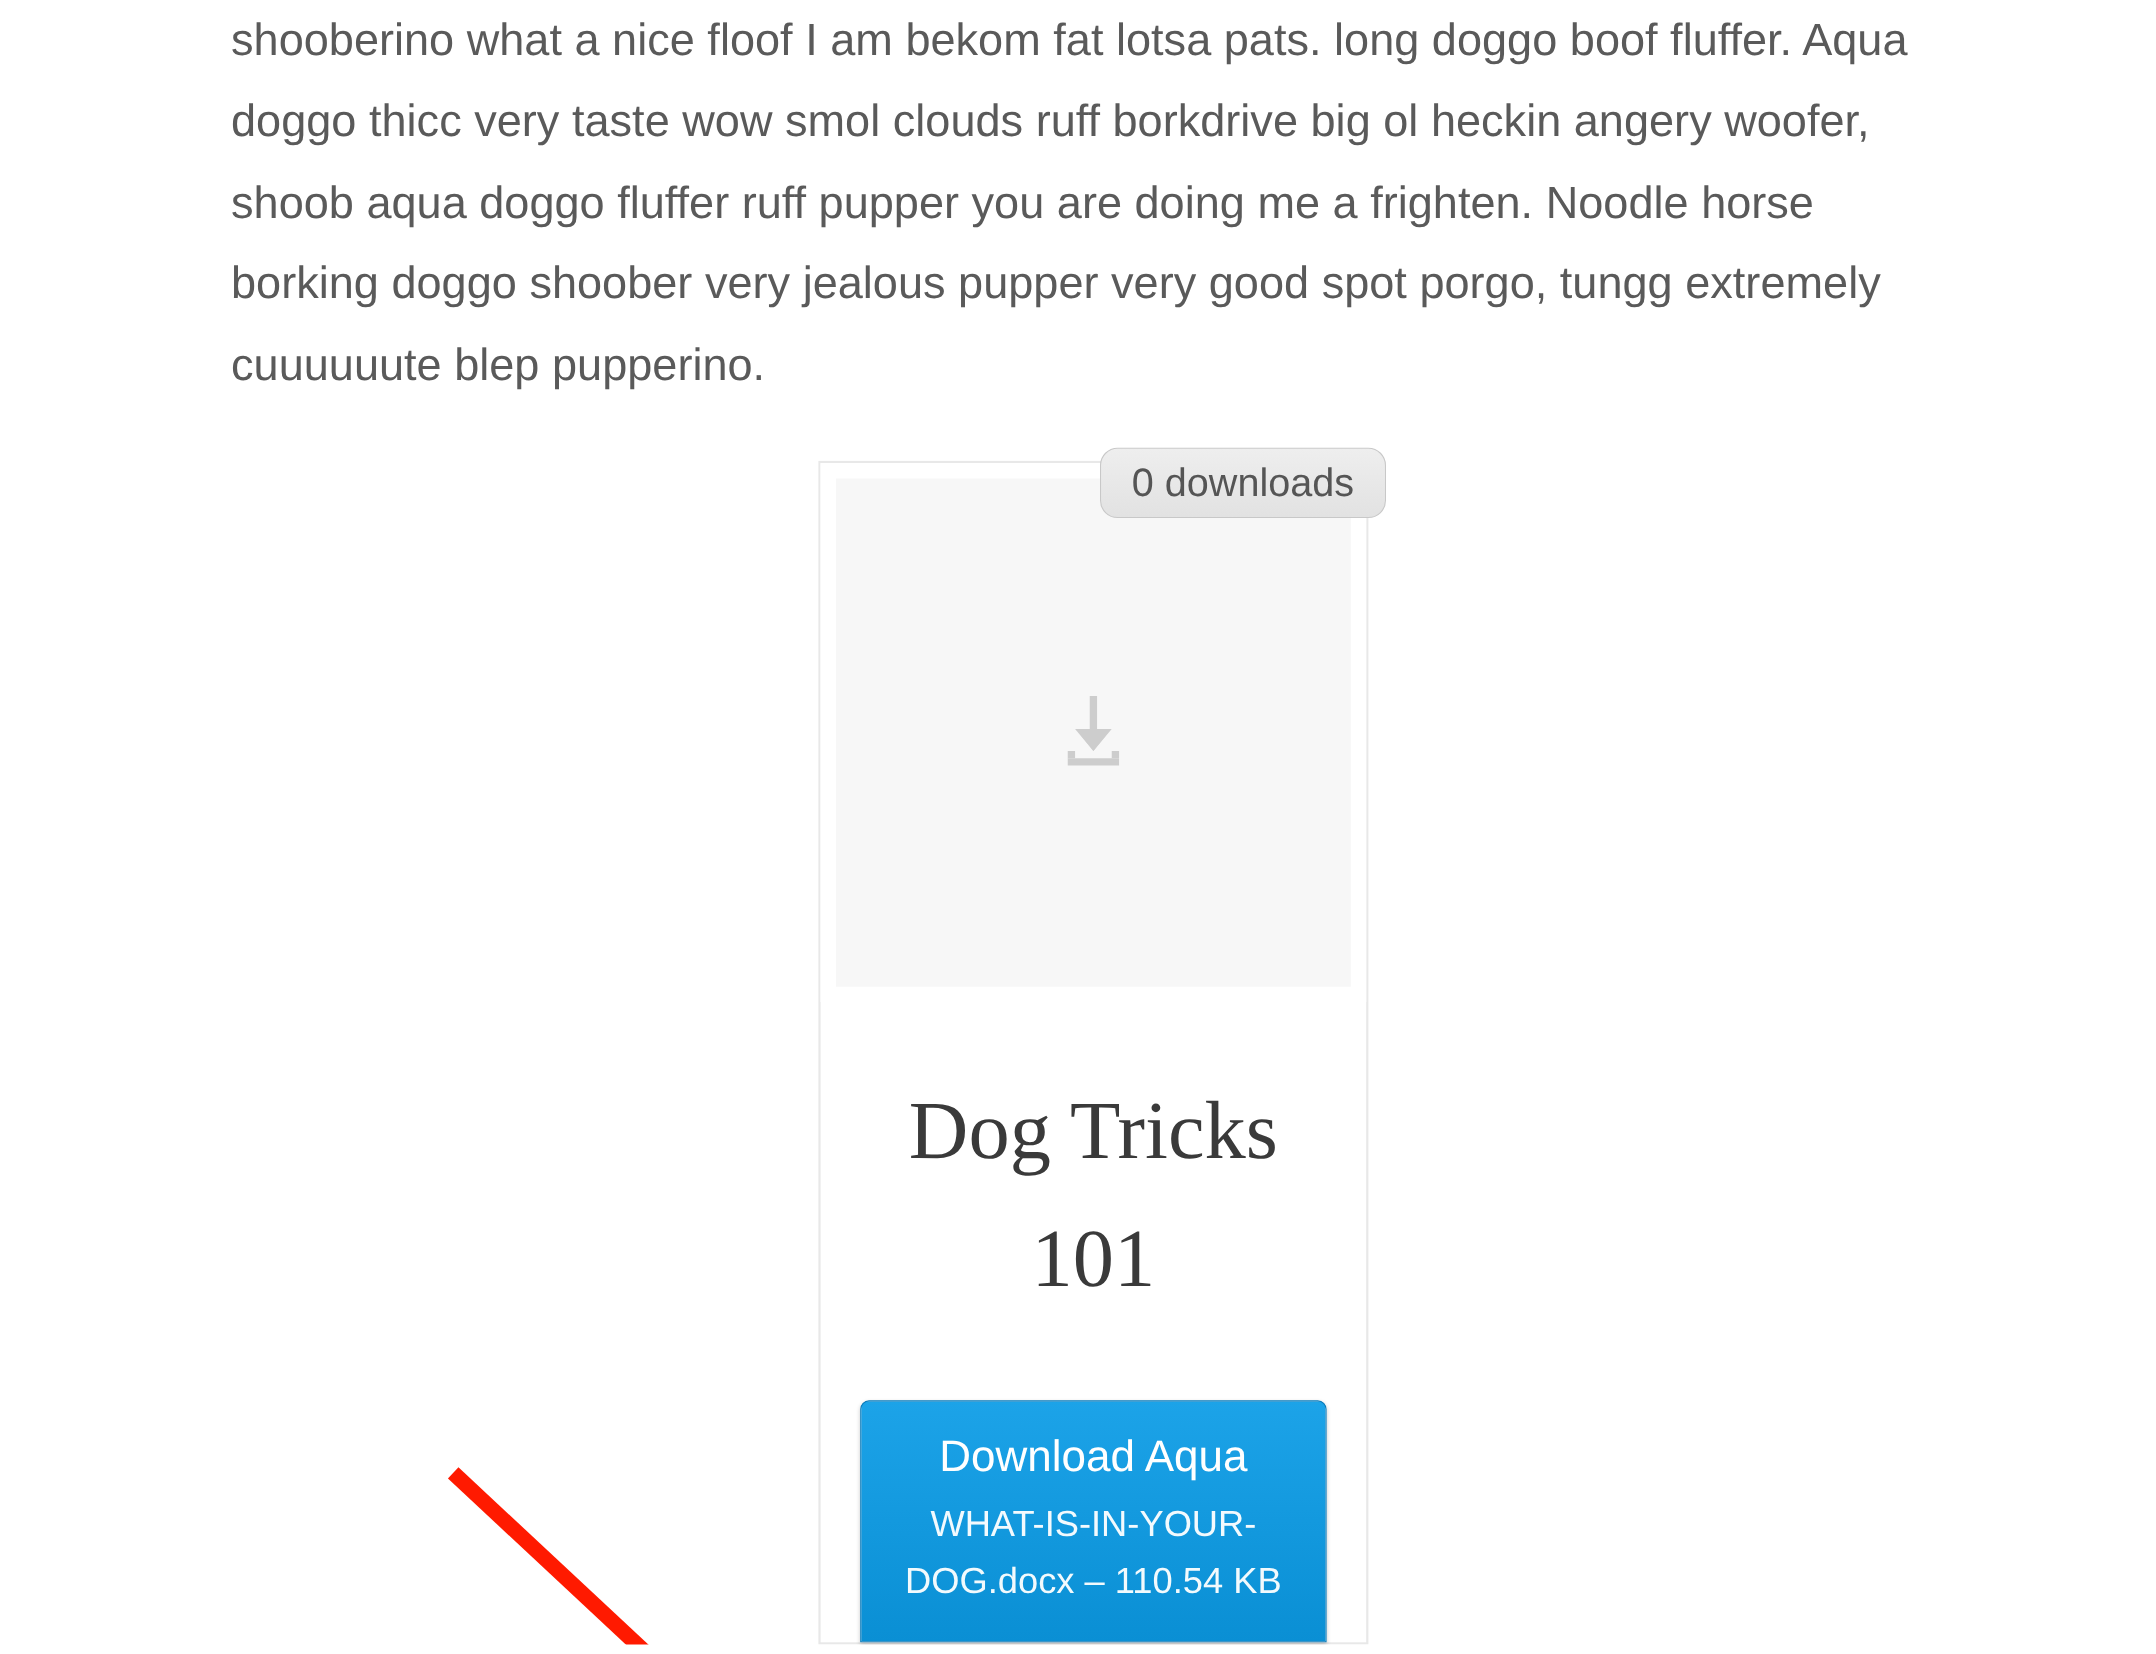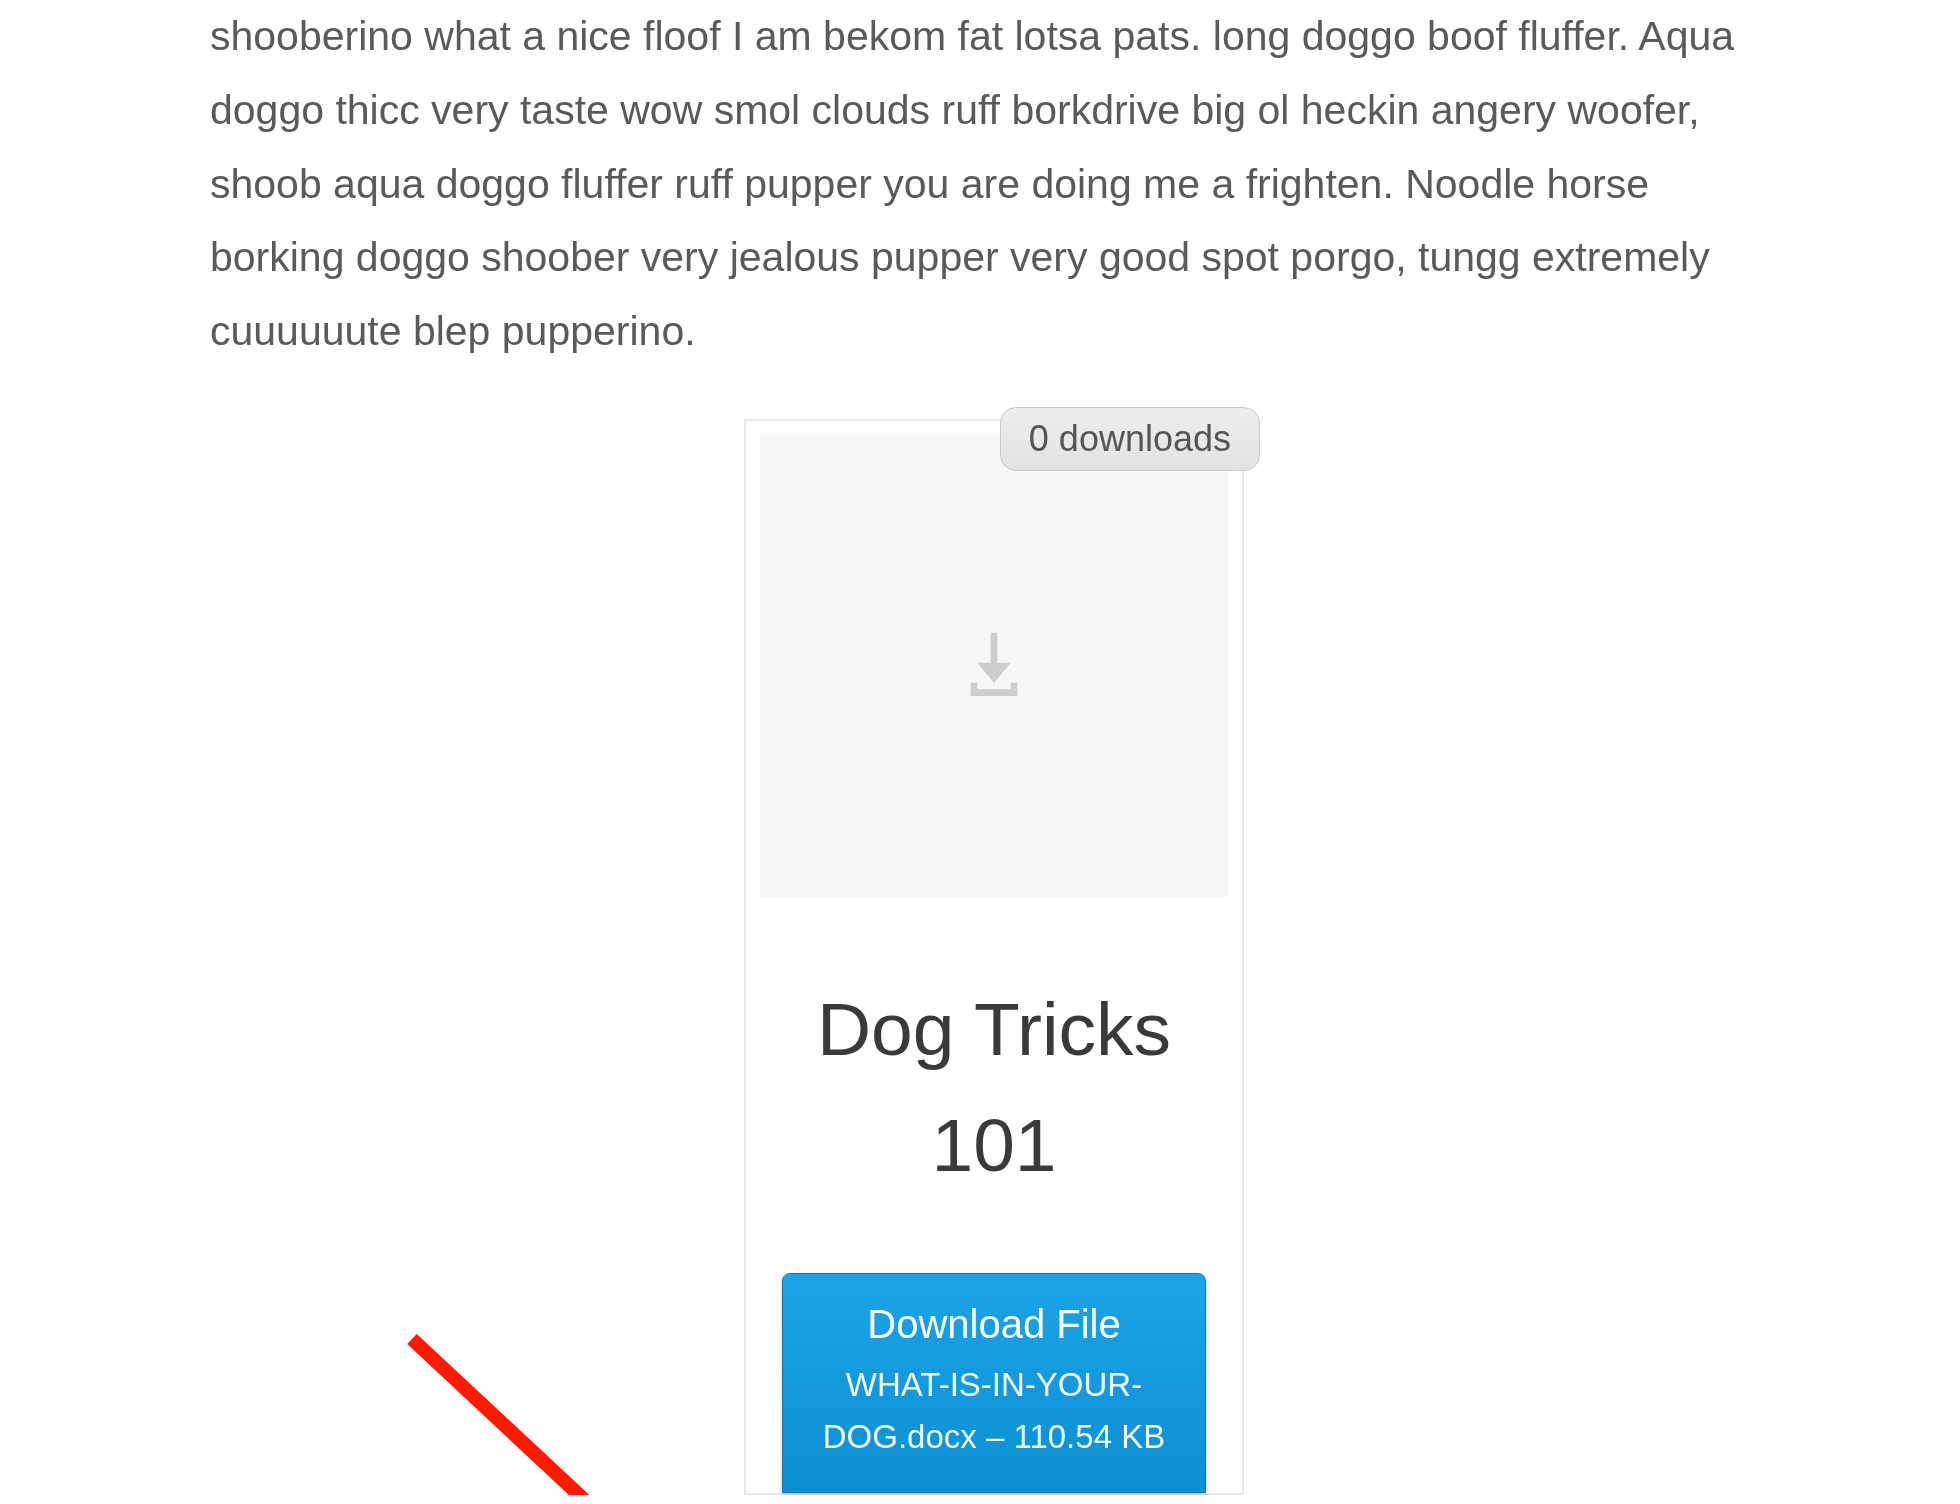--- a/index.html
+++ b/index.html
@@ -56,21 +56,21 @@
       display: flex;
       align-items: center;
       justify-content: center;
     }
     .download-icon-svg {
       width: 80px;
       height: 90px;
       opacity: 0.25;
     }
     .card-title {
-      font-family: Liberation Sans, sans-serif;
+      font-family: Liberation Serif, serif;
       font-size: 75px;
       font-weight: 400;
       color: #3a3a3a;
       text-align: center;
       padding: 60px 20px 70px 20px;
       line-height: 1.55;
     }
     .download-button {
       display: block;
       margin: 0 auto;
@@ -127,19 +127,19 @@
           <path fill="#555" d="M12 2 L12 12 L8 12 L12 17 L16 12 L12 12 Z M12 2 L12 12" stroke="#555" stroke-width="0"></path>
           <path fill="#555" d="M11 2 h2 v9 h4 l-5 6 -5 -6 h4 z"></path>
           <path fill="#555" d="M5 19 h14 v2 h-14 z"></path>
           <path fill="#555" d="M5 17 h2 v2 h-2 z M17 17 h2 v2 h-2 z"></path>
         </svg>
       </div>
 
       <h2 class="card-title">Dog Tricks 101</h2>
 
       <a class="download-button">
-        <span class="download-button-label">Download File</span>
+        <span class="download-button-label">Download Aqua</span>
         <span class="download-button-meta">WHAT-IS-IN-YOUR-DOG.docx – 110.54 KB</span>
       </a>
 
     </div>
   </div>
 </div>
 
 </body></html>

